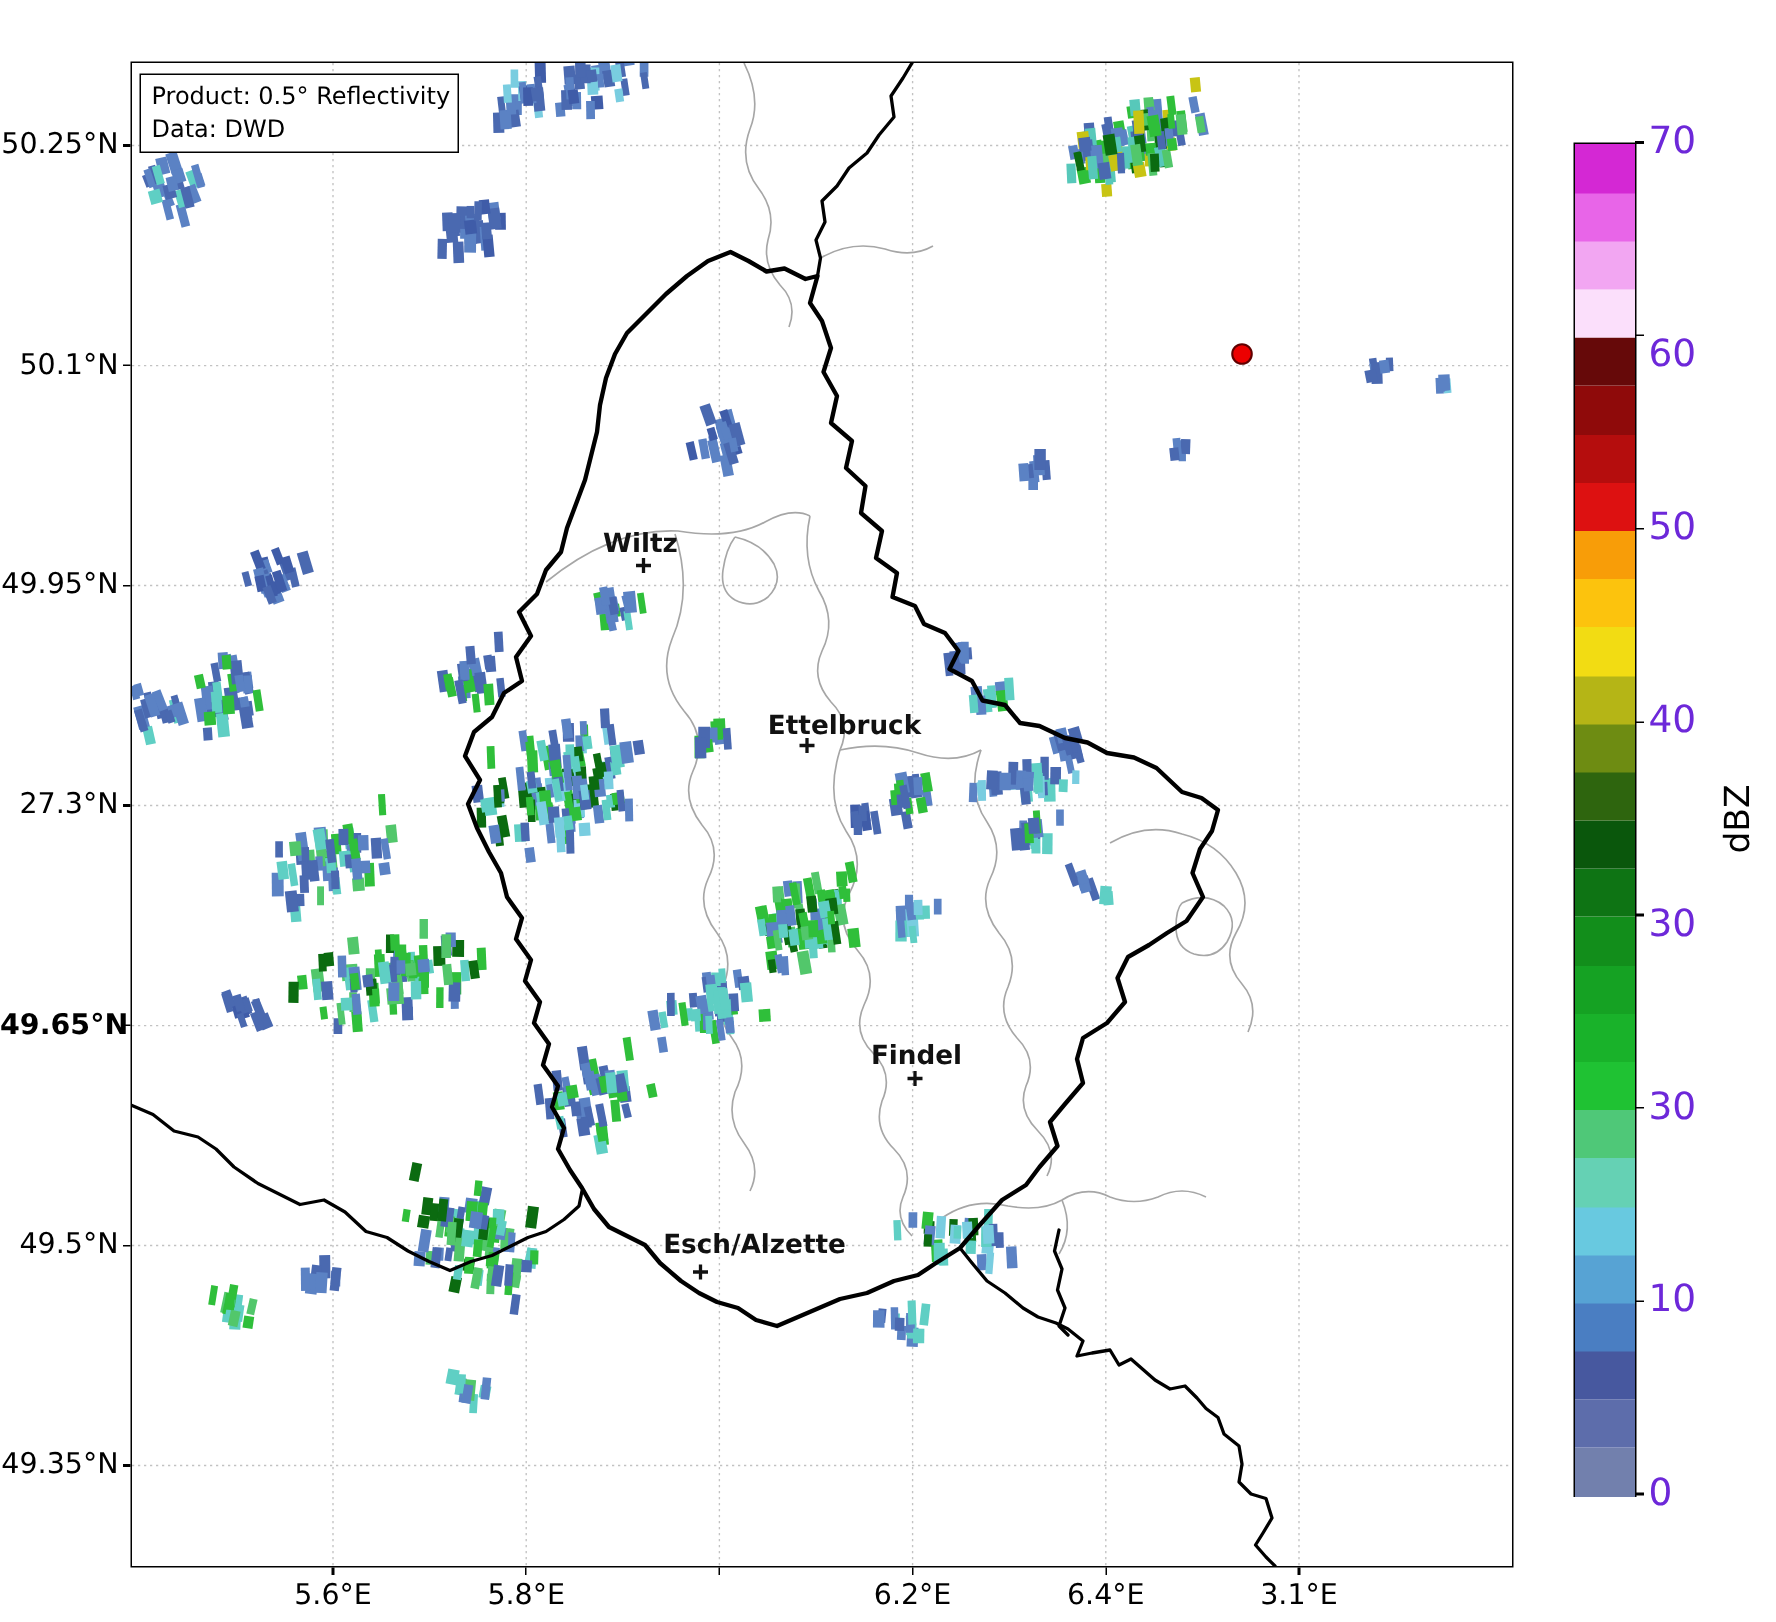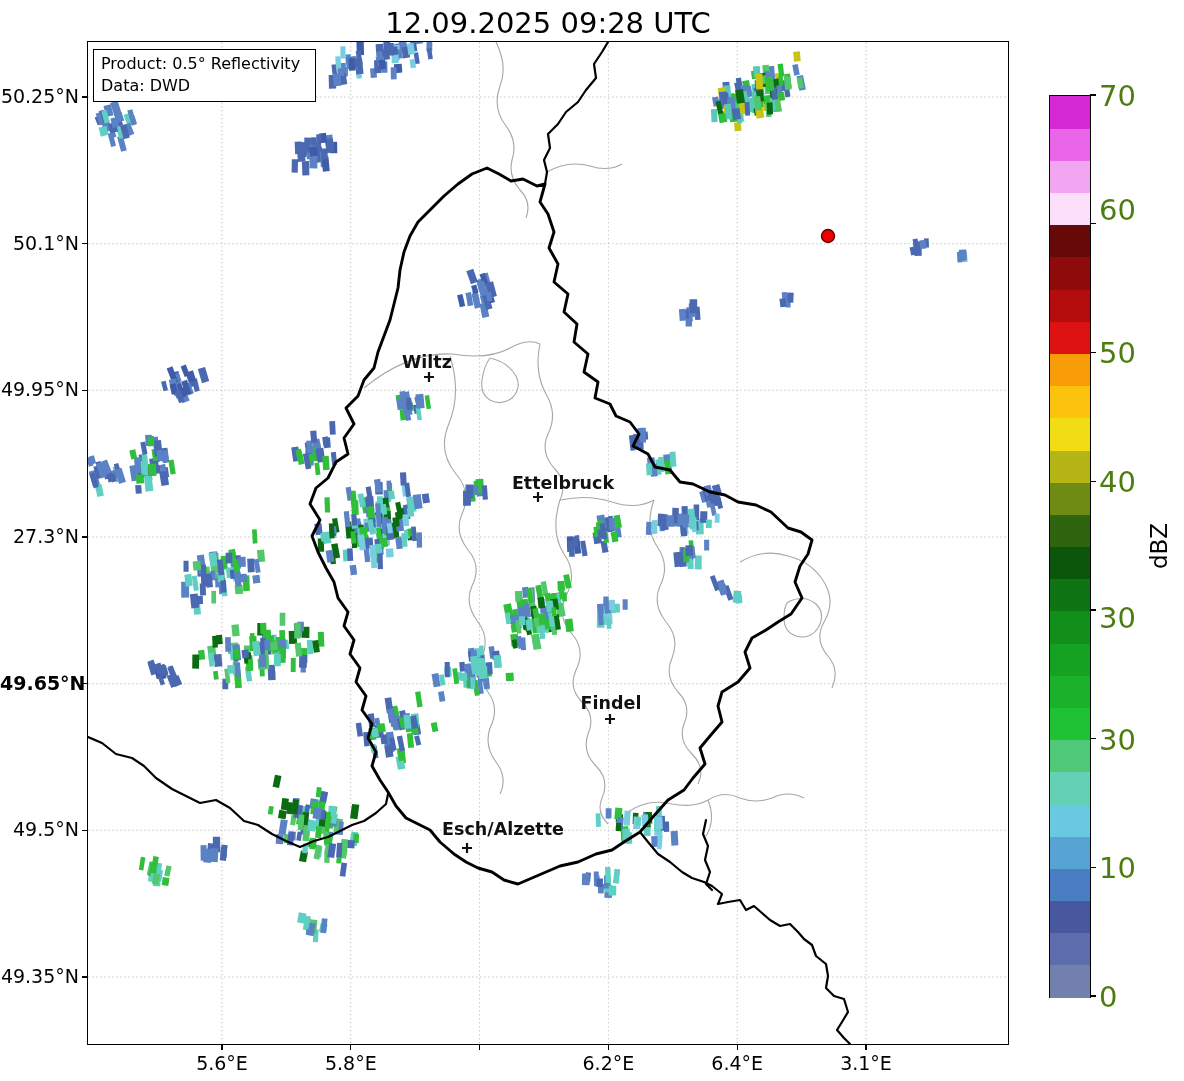--- a/index.html
+++ b/index.html
@@ -2,35 +2,34 @@
 <html><head>
 <meta charset="utf-8">
 <style>
   html,body{margin:0;padding:0;background:#ffffff;}
   #stage{position:relative;width:1184px;height:1081px;background:#ffffff;
          font-family:"DejaVu Sans","Liberation Sans",sans-serif;overflow:hidden;}
   #title{position:absolute;left:88px;top:6px;width:920px;text-align:center;
          font-size:29px;color:#000;}
   #plot{position:absolute;border:1.3px solid #000;background:#fff;}
   #infobox{position:absolute;border:1.2px solid #000;background:#fff;
-           padding:3px 15px 5px 7px;font-size:16px;line-height:1.35;color:#000;z-index:5;}
+           padding:3px 5px 5px 7px;font-size:16px;line-height:1.35;color:#000;z-index:5;}
   .latlab{position:absolute;width:82px;text-align:right;font-size:19px;color:#000;}
   .lonlab{position:absolute;width:110px;text-align:center;font-size:19px;color:#000;}
   .tickmark{position:absolute;background:#000;}
   #cbar{position:absolute;border:1.2px solid #000;}
   .cband{position:absolute;left:0;width:100%;}
-  .cblab{position:absolute;font-size:29px;color:#4d7c0f;}
+  .cblab{position:absolute;font-size:25px;color:#6d28d9;}
   #dbz{position:absolute;font-size:23px;color:#000;transform:translate(-50%,-50%) rotate(-90deg);}
   svg text{font-family:"DejaVu Sans","Liberation Sans",sans-serif;}
 </style>
 </head>
 <body>
 
 <div id="stage">
-  <div id="title">12.09.2025 09:28 UTC</div>
 
   <div id="plot" style="left: 87px; top: 41px; width: 920px; height: 1002px;">
     <svg id="mapsvg" width="920" height="1002" viewBox="0 0 920 1002" style="position:absolute;left:0;top:0;">
       <g id="g-grid">
           <line x1="0" y1="55" x2="920" y2="55" stroke="#c2c2c2" stroke-width="0.9" stroke-dasharray="1.5 2.5"></line>
           <line x1="0" y1="201.7" x2="920" y2="201.7" stroke="#c2c2c2" stroke-width="0.9" stroke-dasharray="1.5 2.5"></line>
           <line x1="0" y1="348.3" x2="920" y2="348.3" stroke="#c2c2c2" stroke-width="0.9" stroke-dasharray="1.5 2.5"></line>
           <line x1="0" y1="495" x2="920" y2="495" stroke="#c2c2c2" stroke-width="0.9" stroke-dasharray="1.5 2.5"></line>
           <line x1="0" y1="641.7" x2="920" y2="641.7" stroke="#c2c2c2" stroke-width="0.9" stroke-dasharray="1.5 2.5"></line>
           <line x1="0" y1="788.3" x2="920" y2="788.3" stroke="#c2c2c2" stroke-width="0.9" stroke-dasharray="1.5 2.5"></line>
@@ -1196,16 +1195,16 @@
     <div class="cblab" style="left: 1099px; top: 851.286px;">10</div>
     <div class="tickmark" style="left: 1090px; top: 737.971px; width: 6px; height: 1.3px;"></div>
     <div class="cblab" style="left: 1099px; top: 722.571px;">30</div>
     <div class="tickmark" style="left: 1090px; top: 609.257px; width: 6px; height: 1.3px;"></div>
     <div class="cblab" style="left: 1099px; top: 601px;">30</div>
     <div class="tickmark" style="left: 1090px; top: 480.543px; width: 6px; height: 1.3px;"></div>
     <div class="cblab" style="left: 1099px; top: 465.143px;">40</div>
     <div class="tickmark" style="left: 1090px; top: 351.829px; width: 6px; height: 1.3px;"></div>
     <div class="cblab" style="left: 1099px; top: 336.429px;">50</div>
     <div class="tickmark" style="left: 1090px; top: 223.114px; width: 6px; height: 1.3px;"></div>
-    <div class="cblab" style="left: 1099px; top: 193px;">60</div>
+    <div class="cblab" style="left: 1099px; top: 221px;">60</div>
     <div class="tickmark" style="left: 1090px; top: 94.4px; width: 6px; height: 1.3px;"></div>
     <div class="cblab" style="left: 1099px; top: 79px;">70</div>
   </div>
 
 </body></html>

